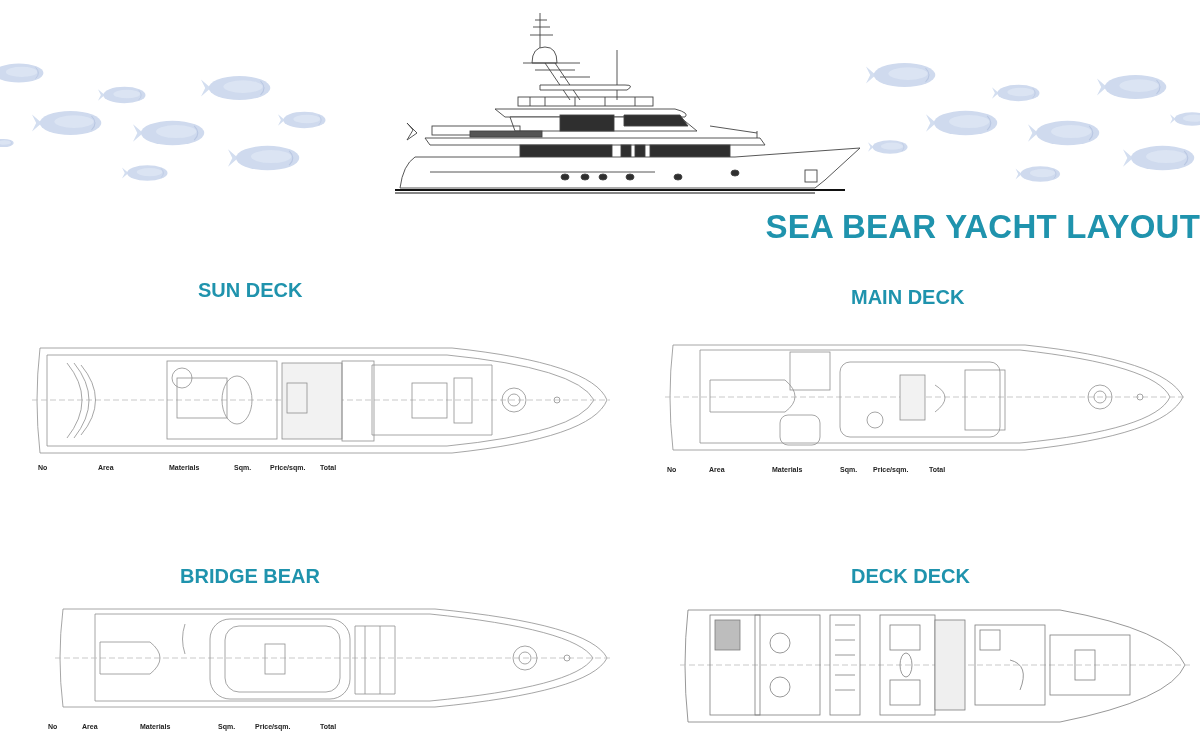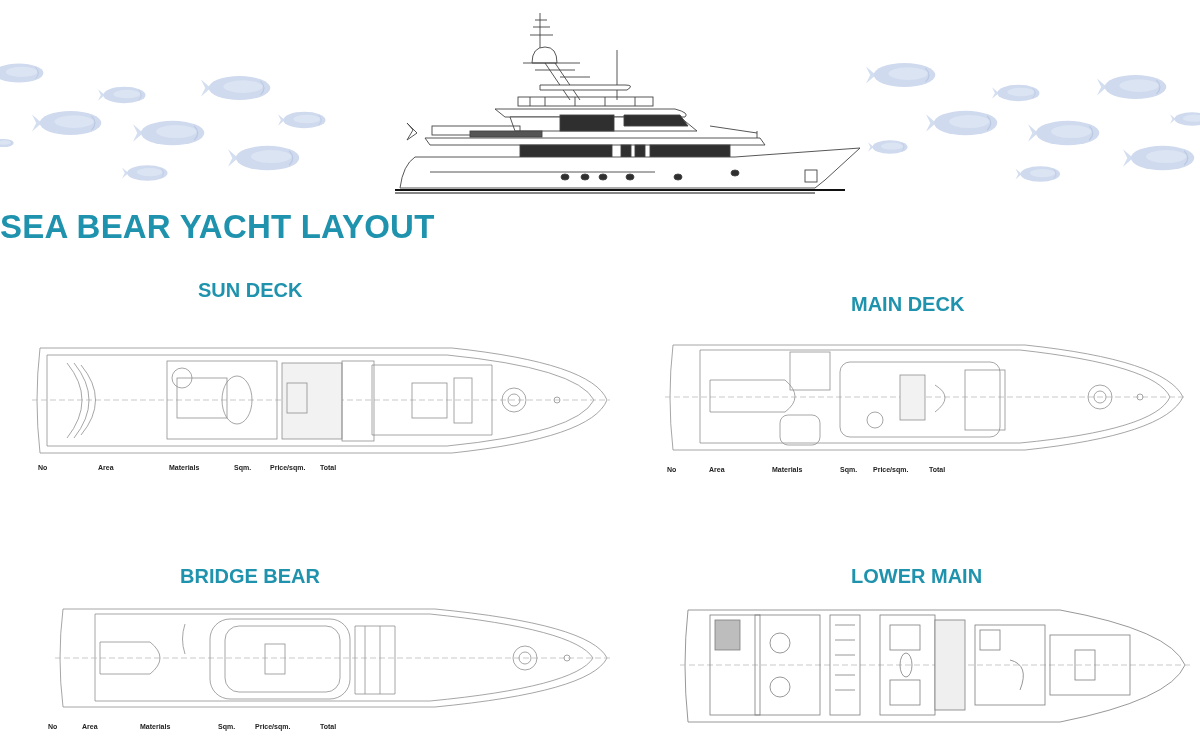--- a/index.html
+++ b/index.html
@@ -5,21 +5,21 @@
   * { box-sizing: border-box; margin: 0; padding: 0; }
   html, body { width: 1200px; height: 745px; background: #ffffff; overflow: hidden; }
   body { position: relative; font-family: "Liberation Sans", sans-serif; }
 
   .fish-layer { position: absolute; top: 0; left: 0; width: 1200px; height: 200px; pointer-events: none; }
 
   .hero-yacht { position: absolute; left: 385px; top: 5px; width: 475px; height: 195px; }
 
   .main-title {
     position: absolute; left: 0; width: 1200px; top: 208px;
-    text-align: left; font-weight: bold; font-size: 33px;
+    text-align: right; font-weight: bold; font-size: 33px;
     color: #1f93ad; letter-spacing: 0.2px;
   }
 
   .deck-title {
     position: absolute; font-weight: bold; font-size: 20px; color: #1f93ad;
     white-space: nowrap;
   }
 
   .deck-plan { position: absolute; }
 
@@ -149,21 +149,21 @@
 </svg>
 <div class="table-header" style="left:38px; top:464px;">
   <span style="left:0px;">No</span>
   <span style="left:60px;">Area</span>
   <span style="left:131px;">Materials</span>
   <span style="left:196px;">Sqm.</span>
   <span style="left:232px;">Price/sqm.</span>
   <span style="left:282px;">Total</span>
 </div>
 
-<div class="deck-title" style="left:851px; top:293px;">MAIN DECK</div>
+<div class="deck-title" style="left:851px; top:286px;">MAIN DECK</div>
 <svg class="deck-plan" style="left:665px; top:340px;" width="520" height="115" viewBox="0 0 520 115">
   <g fill="none" stroke="#8f8f8f" stroke-width="0.8">
     <path d="M8,5 L360,5 Q500,20 518,57 Q500,95 360,110 L8,110 Q2,57 8,5 Z"></path>
     <path d="M35,10 L355,10 Q490,25 505,57 Q490,90 355,103 L35,103 Z"></path>
     <line x1="0" y1="57" x2="520" y2="57" stroke-dasharray="6 3" stroke="#bbb"></line>
     <path d="M45,40 L120,40 Q140,57 120,72 L45,72 Z"></path>
     <rect x="125" y="12" width="40" height="38"></rect>
     <rect x="175" y="22" width="160" height="75" rx="10"></rect>
     <circle cx="210" cy="80" r="8"></circle>
     <path d="M270,45 Q290,57 270,72"></path>
@@ -205,21 +205,21 @@
 </svg>
 <div class="table-header" style="left:48px; top:723px;">
   <span style="left:0px;">No</span>
   <span style="left:34px;">Area</span>
   <span style="left:92px;">Materials</span>
   <span style="left:170px;">Sqm.</span>
   <span style="left:207px;">Price/sqm.</span>
   <span style="left:272px;">Total</span>
 </div>
 
-<div class="deck-title" style="left:851px; top:565px;">LOWER MAIN</div>
+<div class="deck-title" style="left:851px; top:565px;">DECK DECK</div>
 <svg class="deck-plan" style="left:680px; top:605px;" width="510" height="122" viewBox="0 0 510 122">
   <g fill="none" stroke="#7d7d7d" stroke-width="0.8">
     <path d="M8,5 L380,5 Q490,25 505,60 Q490,95 380,117 L8,117 Q2,60 8,5 Z"></path>
     <line x1="0" y1="60" x2="510" y2="60" stroke-dasharray="6 3" stroke="#bbb"></line>
     <rect x="35" y="15" width="25" height="30" fill="#bdbdbd"></rect>
     <rect x="30" y="10" width="50" height="100"></rect>
     <rect x="75" y="10" width="65" height="100"></rect>
     <circle cx="100" cy="38" r="10"></circle>
       <circle cx="100" cy="82" r="10"></circle>
     <rect x="150" y="10" width="30" height="100"></rect>

